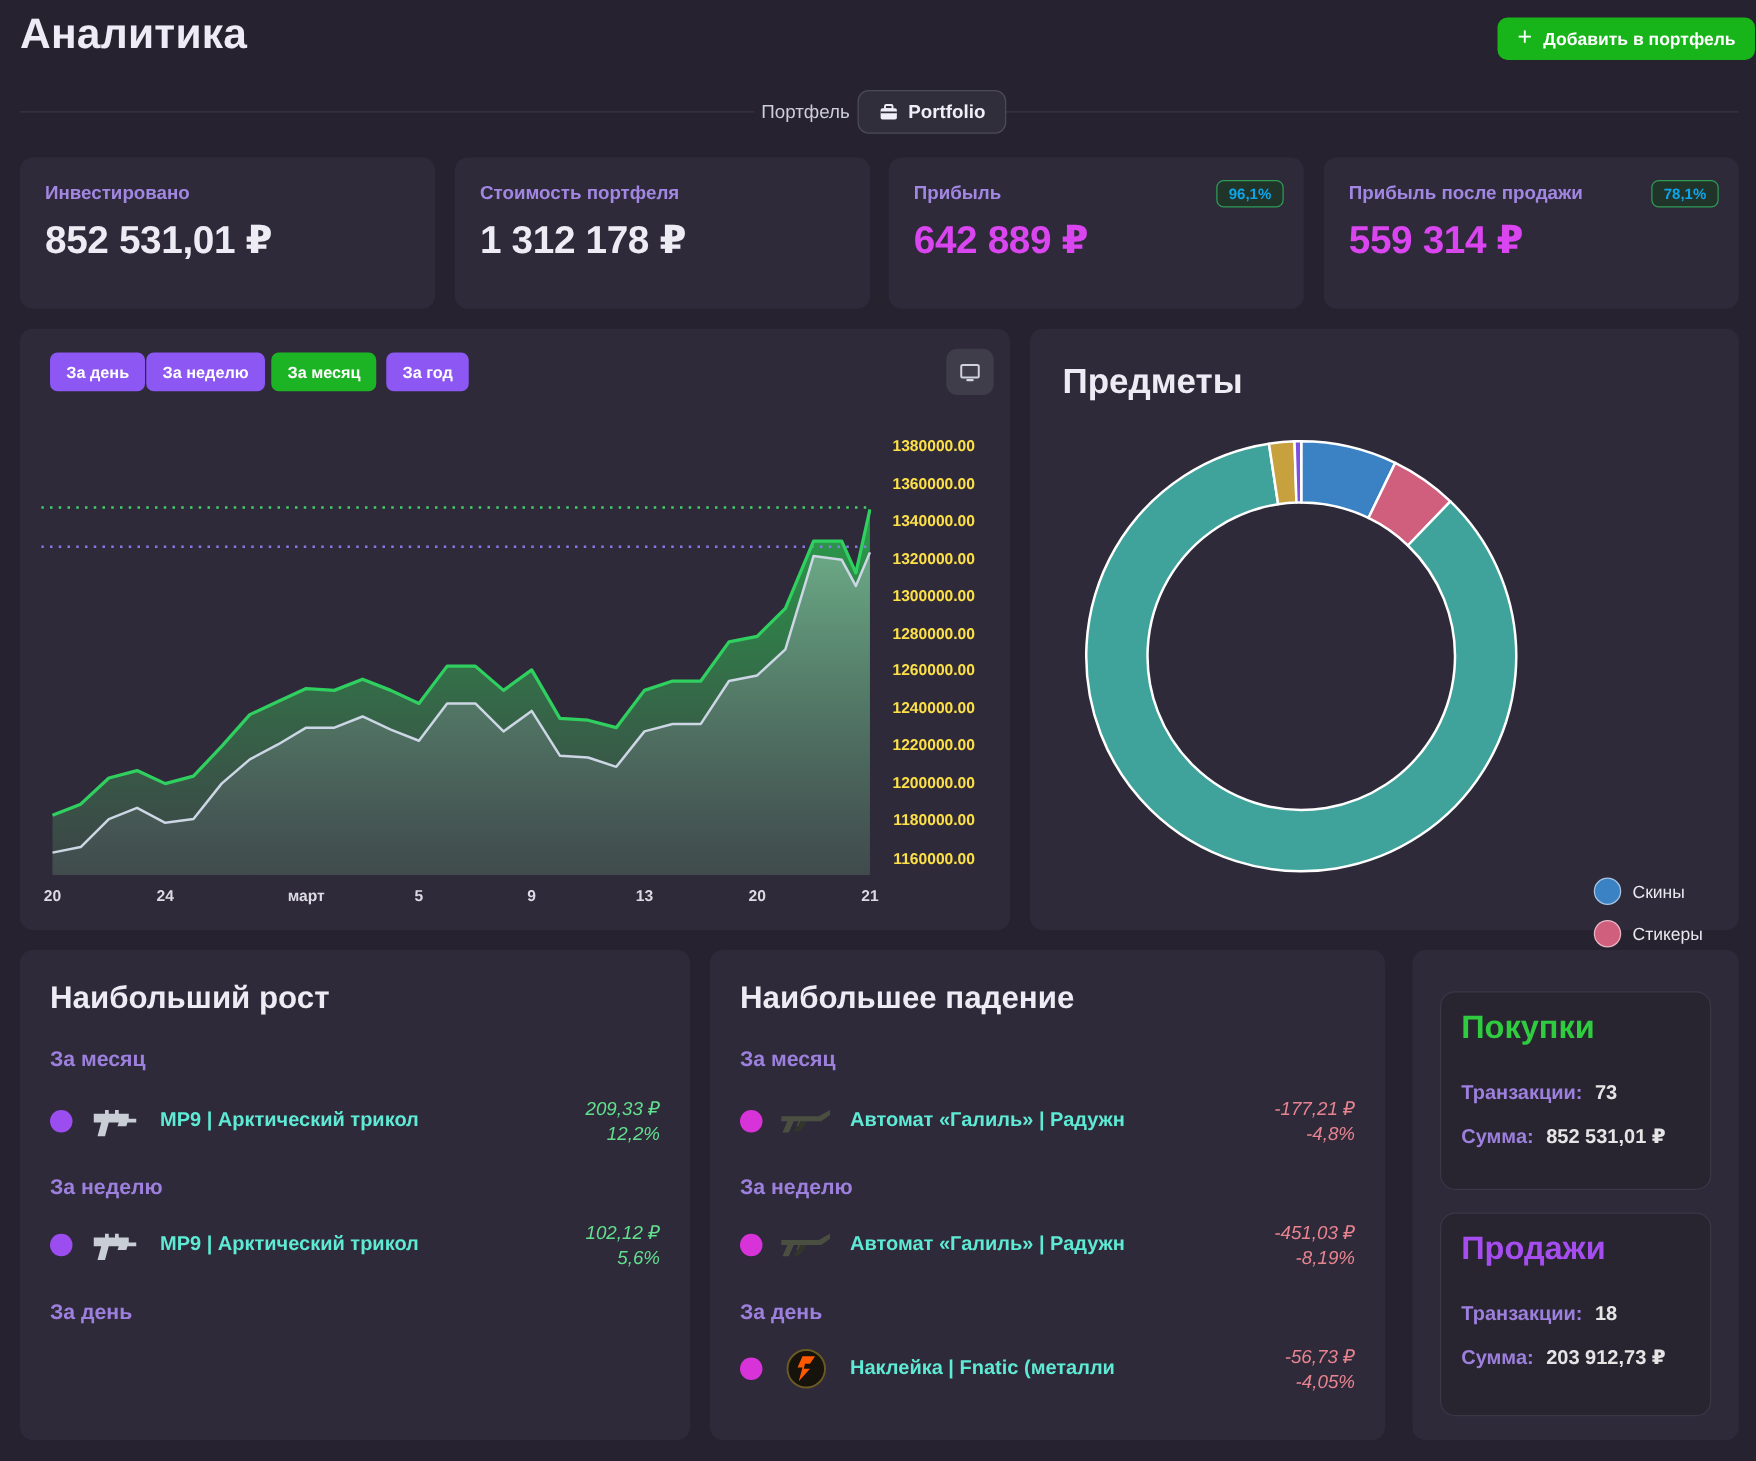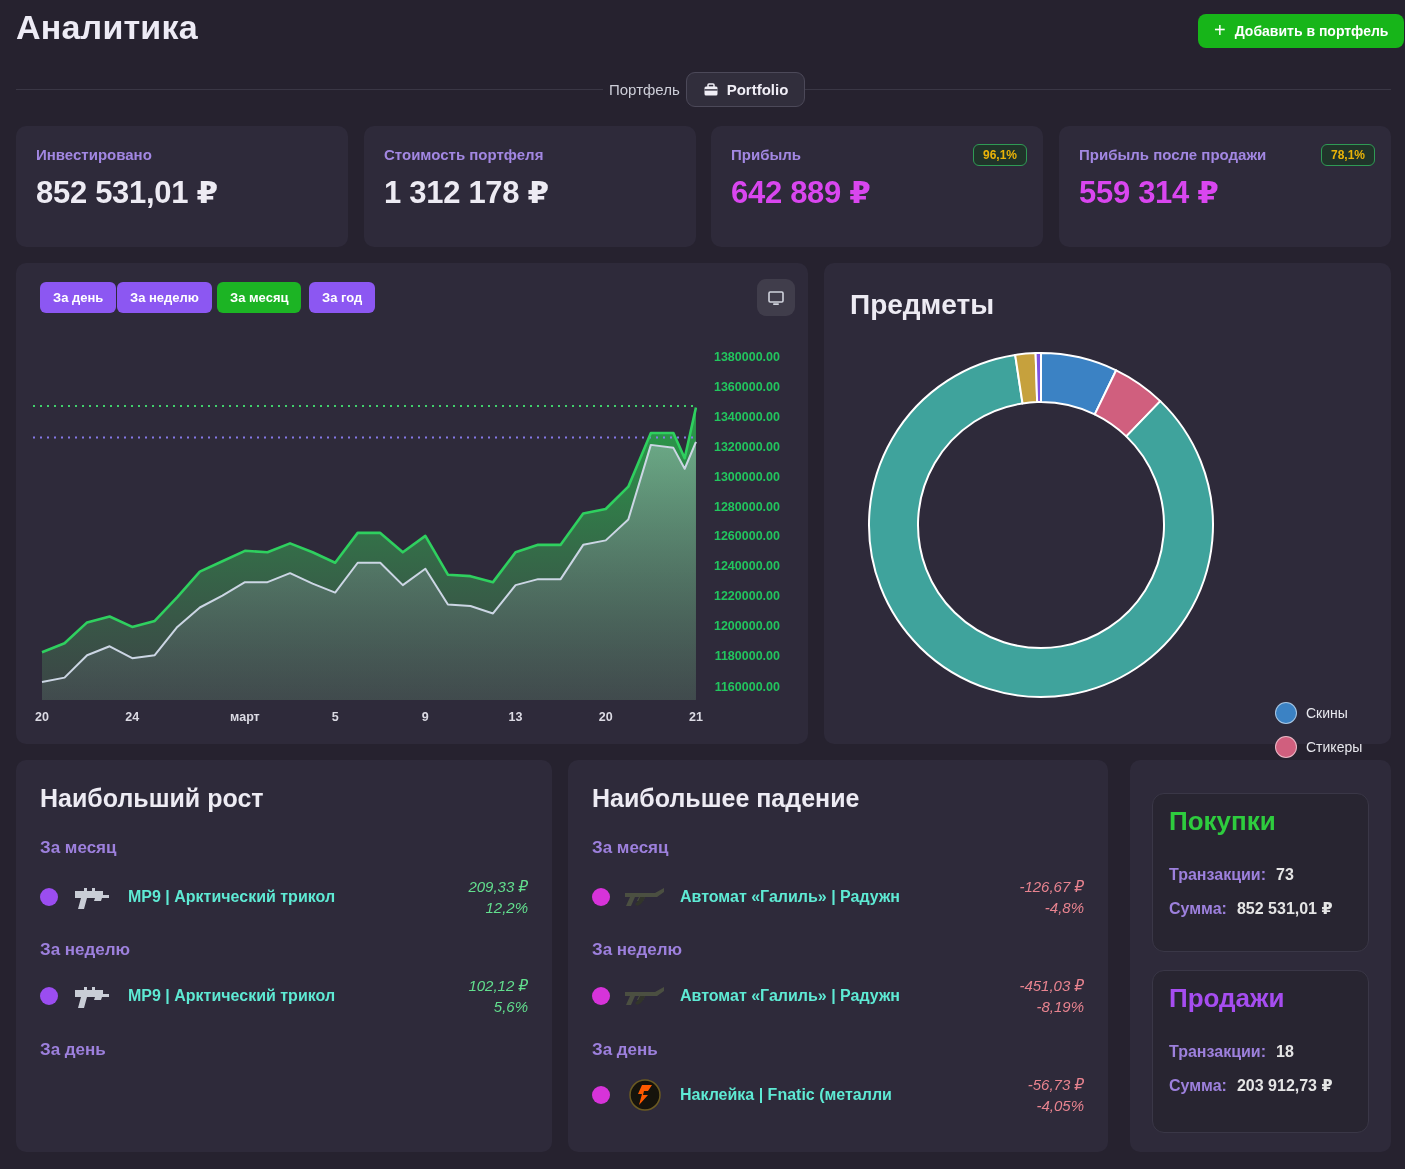--- a/index.html
+++ b/index.html
@@ -20,29 +20,29 @@
   .divider{left:16px;top:89px;width:1375px;height:1px;background:#3a3745;}
   .nav-label{left:603px;top:81px;font-size:15px;color:#cdced8;background:#26222f;padding:0 6px;}
   .tab-btn{left:686px;top:72px;width:119px;height:35px;background:#312e3c;border:1px solid #4c4959;
     border-radius:9px;color:#f0eef6;font-size:15px;font-weight:700;display:flex;align-items:center;
     justify-content:center;gap:8px;cursor:pointer;font-family:inherit;}
   
   .stat-card{top:126px;height:121px;width:332px;}
   .stat-label{position:absolute;left:20px;top:20px;font-size:15px;font-weight:700;color:#a287e2;}
   .stat-value{position:absolute;left:20px;top:48px;font-size:31px;font-weight:600;letter-spacing:-.3px;color:#edebf3;}
   .stat-value.green{color:#d946ef;}
-  .badge{position:absolute;top:18px;right:16px;background:#20342a;border:1px solid #2f9b55;color:#eab308;
+  .badge{position:absolute;top:18px;right:16px;background:#20342a;border:1px solid #2f9b55;color:#0ea5e9;
     font-size:12px;font-weight:700;padding:3px 9px;border-radius:6px;}
   
   .filter-btn{position:absolute;top:19px;height:31px;background:#8c57f2;color:#fff;border:none;border-radius:6px;
     font-size:13px;font-weight:700;padding:0 13px;cursor:pointer;font-family:inherit;}
   .filter-btn.active{background:#1cb424;}
   .shot-btn{position:absolute;top:16px;left:741px;width:38px;height:37px;background:#403d4b;border:none;
     border-radius:9px;display:flex;align-items:center;justify-content:center;cursor:pointer;}
-  .ytick{position:absolute;right:0;font-size:12.5px;font-weight:700;color:#22c55e;white-space:nowrap;}
+  .ytick{position:absolute;right:0;font-size:12.5px;font-weight:700;color:#fde047;white-space:nowrap;}
   .xtick{position:absolute;top:447px;font-size:12.5px;font-weight:700;color:#dcdbe4;transform:translateX(-50%);}
   
   .donut-title{position:absolute;left:26px;top:26px;font-size:28px;font-weight:600;color:#edebf3;}
   .legend-item{position:absolute;left:451px;height:24px;display:flex;align-items:center;gap:9px;cursor:pointer;}
   .legend-dot{width:22px;height:22px;border-radius:50%;border:1px solid rgba(255,255,255,.55);box-sizing:border-box;}
   .legend-label{font-size:14px;color:#e8e8ee;}
   
   .card-title{position:absolute;left:24px;top:24px;font-size:25px;font-weight:600;color:#edebf3;}
   .period-label{position:absolute;left:24px;font-size:17px;font-weight:700;color:#9d80dd;}
   .item-row{position:absolute;left:24px;right:24px;height:54px;display:flex;align-items:center;gap:13px;cursor:pointer;}
@@ -229,21 +229,21 @@
   <div class="item-row" style="top:110px;">
     <span class="dot" style="background: rgb(215, 51, 217);"></span>
     <span class="item-icon">
       <svg width="44" height="28" viewBox="0 0 44 28">
           <path fill="#4b4f41" d="M2 10h30l9-5v4l-7 5h-12l-2 4h-6l2-4h-4l-4 9h-5l4-9H2z"></path>
           <path fill="#32352b" d="M22 14q-2 7-8 9l-2-2q4-3 5-7z"></path>
         </svg>
     </span>
     <span class="item-name">Автомат «Галиль» | Радужн</span>
     <span class="item-vals">
-        <span class="val-red">-126,67 ₽</span>
+        <span class="val-red">-177,21 ₽</span>
         <span class="val-red">-4,8%</span>
       </span>
   </div>
   <div class="period-label" style="top:180px;">За неделю</div>
   <div class="item-row" style="top:209px;">
     <span class="dot" style="background: rgb(215, 51, 217);"></span>
     <span class="item-icon">
       <svg width="44" height="28" viewBox="0 0 44 28">
           <path fill="#4b4f41" d="M2 10h30l9-5v4l-7 5h-12l-2 4h-6l2-4h-4l-4 9h-5l4-9H2z"></path>
           <path fill="#32352b" d="M22 14q-2 7-8 9l-2-2q4-3 5-7z"></path>

